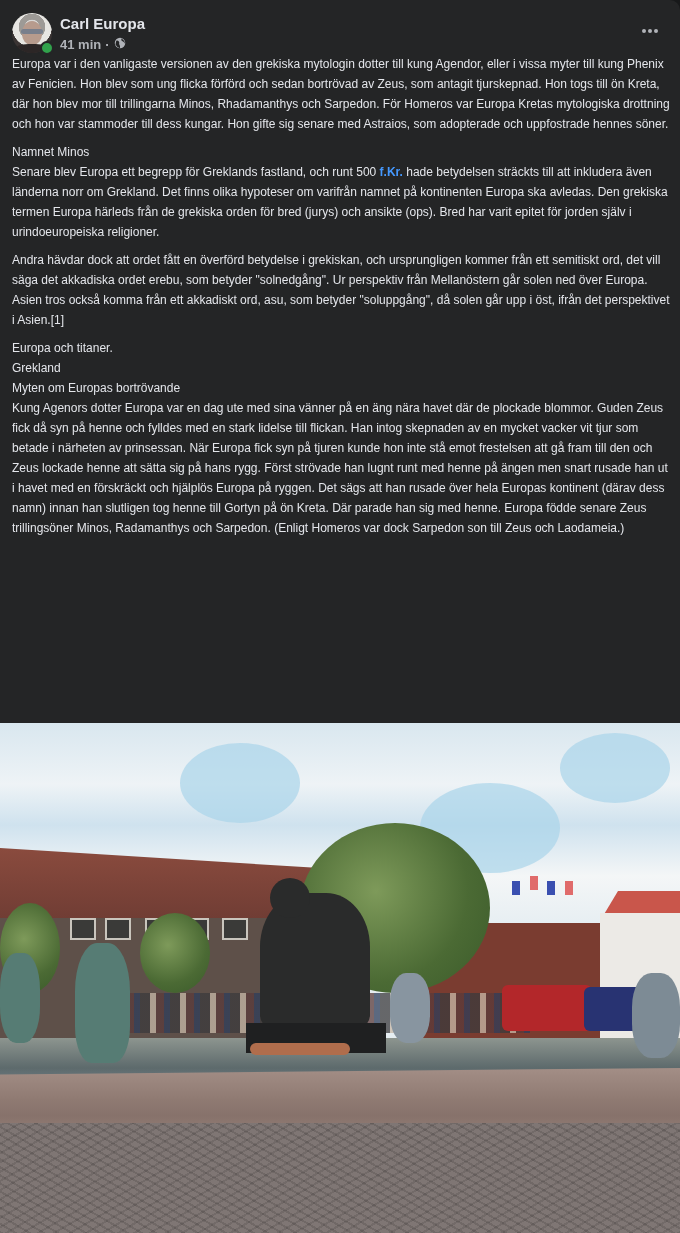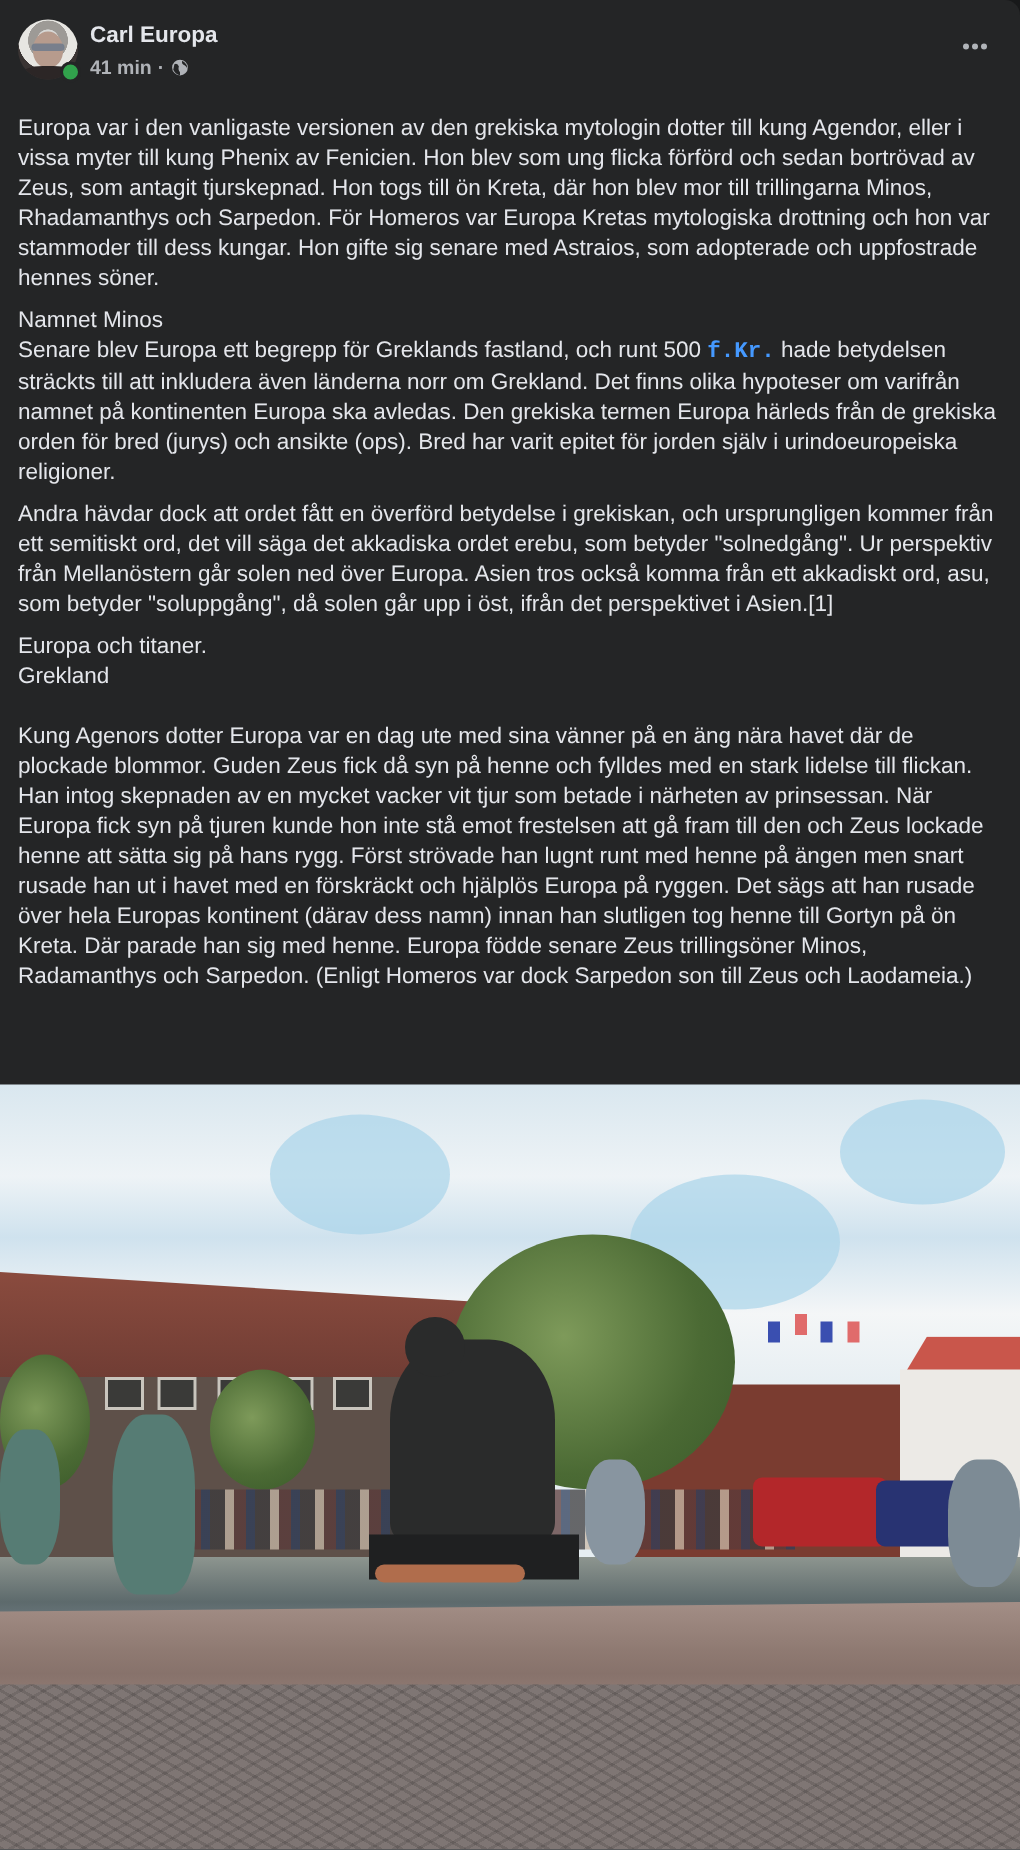--- a/index.html
+++ b/index.html
@@ -34,36 +34,36 @@
     }
     .online-dot {
       position: absolute; left: 28px; top: 28px; width: 10px; height: 10px; border-radius: 50%;
       background: #31a24c; border: 2px solid #242526;
     }
     .author {
       position: absolute; left: 48px; top: 2px; font-size: 15px; font-weight: bold; color: #e4e6eb;
     }
     .meta {
       position: absolute; left: 48px; top: 24px; font-size: 13px; color: #b0b3b8; font-weight: bold;
-      display: flex; align-items: center;
+      display: flex; 
     }
     .meta .dot { margin: 0 4px; }
     .globe-icon { width: 12px; height: 12px; display: inline-block; }
     .more-button {
       position: absolute; right: 6px; top: 8px; width: 24px; height: 20px;
       display: flex; align-items: center; justify-content: center; gap: 2px; cursor: pointer;
     }
     .more-button span { width: 4px; height: 4px; border-radius: 50%; background: #b0b3b8; display: inline-block; }
 
     .body-text {
-      position: absolute; left: 12px; top: 76px; width: 660px;
-      font-size: 15px; line-height: 20px; color: #e4e6eb;
+      position: absolute; left: 12px; top: 54px; width: 660px;
+      font-size: 12px; line-height: 20px; color: #e4e6eb;
     }
     .body-text p { margin: 0 0 8px 0; }
-    .link { color: #4599ff; font-weight: bold; text-decoration: none; font-family: Liberation Mono, monospace; }
+    .link { color: #4599ff; font-weight: bold; text-decoration: none; }
 
     .photo {
       position: absolute; left: 0; top: 723px; width: 680px; height: 510px; overflow: hidden;
       background: linear-gradient(180deg, #d9e7ef 0%, #eef3f6 12%, #cfe2ee 20%, #f4f6f7 30%, #e6eef2 40%);
     }
     .sky-patch { position: absolute; border-radius: 50%; background: #a9d4ea; opacity: .7; }
     .roof {
       position: absolute; left: 0; top: 125px; width: 320px; height: 80px;
       background: linear-gradient(180deg, #8a4b3e, #6d3b33);
       clip-path: polygon(0 0, 100% 25%, 100% 100%, 0 100%);
@@ -137,21 +137,21 @@
   <div class="body-text">
     <p>Europa var i den vanligaste versionen av den grekiska mytologin dotter till kung Agendor, eller i vissa myter till kung Phenix av Fenicien. Hon blev som ung flicka förförd och sedan bortrövad av Zeus, som antagit tjurskepnad. Hon togs till ön Kreta, där hon blev mor till trillingarna Minos, Rhadamanthys och Sarpedon. För Homeros var Europa Kretas mytologiska drottning och hon var stammoder till dess kungar. Hon gifte sig senare med Astraios, som adopterade och uppfostrade hennes söner.</p>
     <p>
       <span>Namnet Minos</span><br>
       <span>Senare blev Europa ett begrepp för Greklands fastland, och runt 500 </span><a class="link">f.Kr.</a><span> hade betydelsen sträckts till att inkludera även länderna norr om Grekland. Det finns olika hypoteser om varifrån namnet på kontinenten Europa ska avledas. Den grekiska termen Europa härleds från de grekiska orden för bred (jurys) och ansikte (ops). Bred har varit epitet för jorden själv i urindoeuropeiska religioner.</span>
     </p>
     <p>Andra hävdar dock att ordet fått en överförd betydelse i grekiskan, och ursprungligen kommer från ett semitiskt ord, det vill säga det akkadiska ordet erebu, som betyder "solnedgång". Ur perspektiv från Mellanöstern går solen ned över Europa. Asien tros också komma från ett akkadiskt ord, asu, som betyder "soluppgång", då solen går upp i öst, ifrån det perspektivet i Asien.[1]</p>
     <p>
       <span>Europa och titaner.</span><br>
       <span>Grekland</span><br>
-      <br>
+      <span>Myten om Europas bortrövande</span><br>
       <span>Kung Agenors dotter Europa var en dag ute med sina vänner på en äng nära havet där de plockade blommor. Guden Zeus fick då syn på henne och fylldes med en stark lidelse till flickan. Han intog skepnaden av en mycket vacker vit tjur som betade i närheten av prinsessan. När Europa fick syn på tjuren kunde hon inte stå emot frestelsen att gå fram till den och Zeus lockade henne att sätta sig på hans rygg. Först strövade han lugnt runt med henne på ängen men snart rusade han ut i havet med en förskräckt och hjälplös Europa på ryggen. Det sägs att han rusade över hela Europas kontinent (därav dess namn) innan han slutligen tog henne till Gortyn på ön Kreta. Där parade han sig med henne. Europa födde senare Zeus trillingsöner Minos, Radamanthys och Sarpedon. (Enligt Homeros var dock Sarpedon son till Zeus och Laodameia.)</span>
     </p>
   </div>
 
   <div class="photo" aria-label="Fountain with bronze sculpture of Europa and the bull in a town square, surrounded by mermaid statues, buildings, flags and vans">
     <div class="sky-patch" style="left:180px;top:20px;width:120px;height:80px;"></div>
     <div class="sky-patch" style="left:420px;top:60px;width:140px;height:90px;"></div>
     <div class="sky-patch" style="left:560px;top:10px;width:110px;height:70px;"></div>
 
     <div class="roof"></div>

